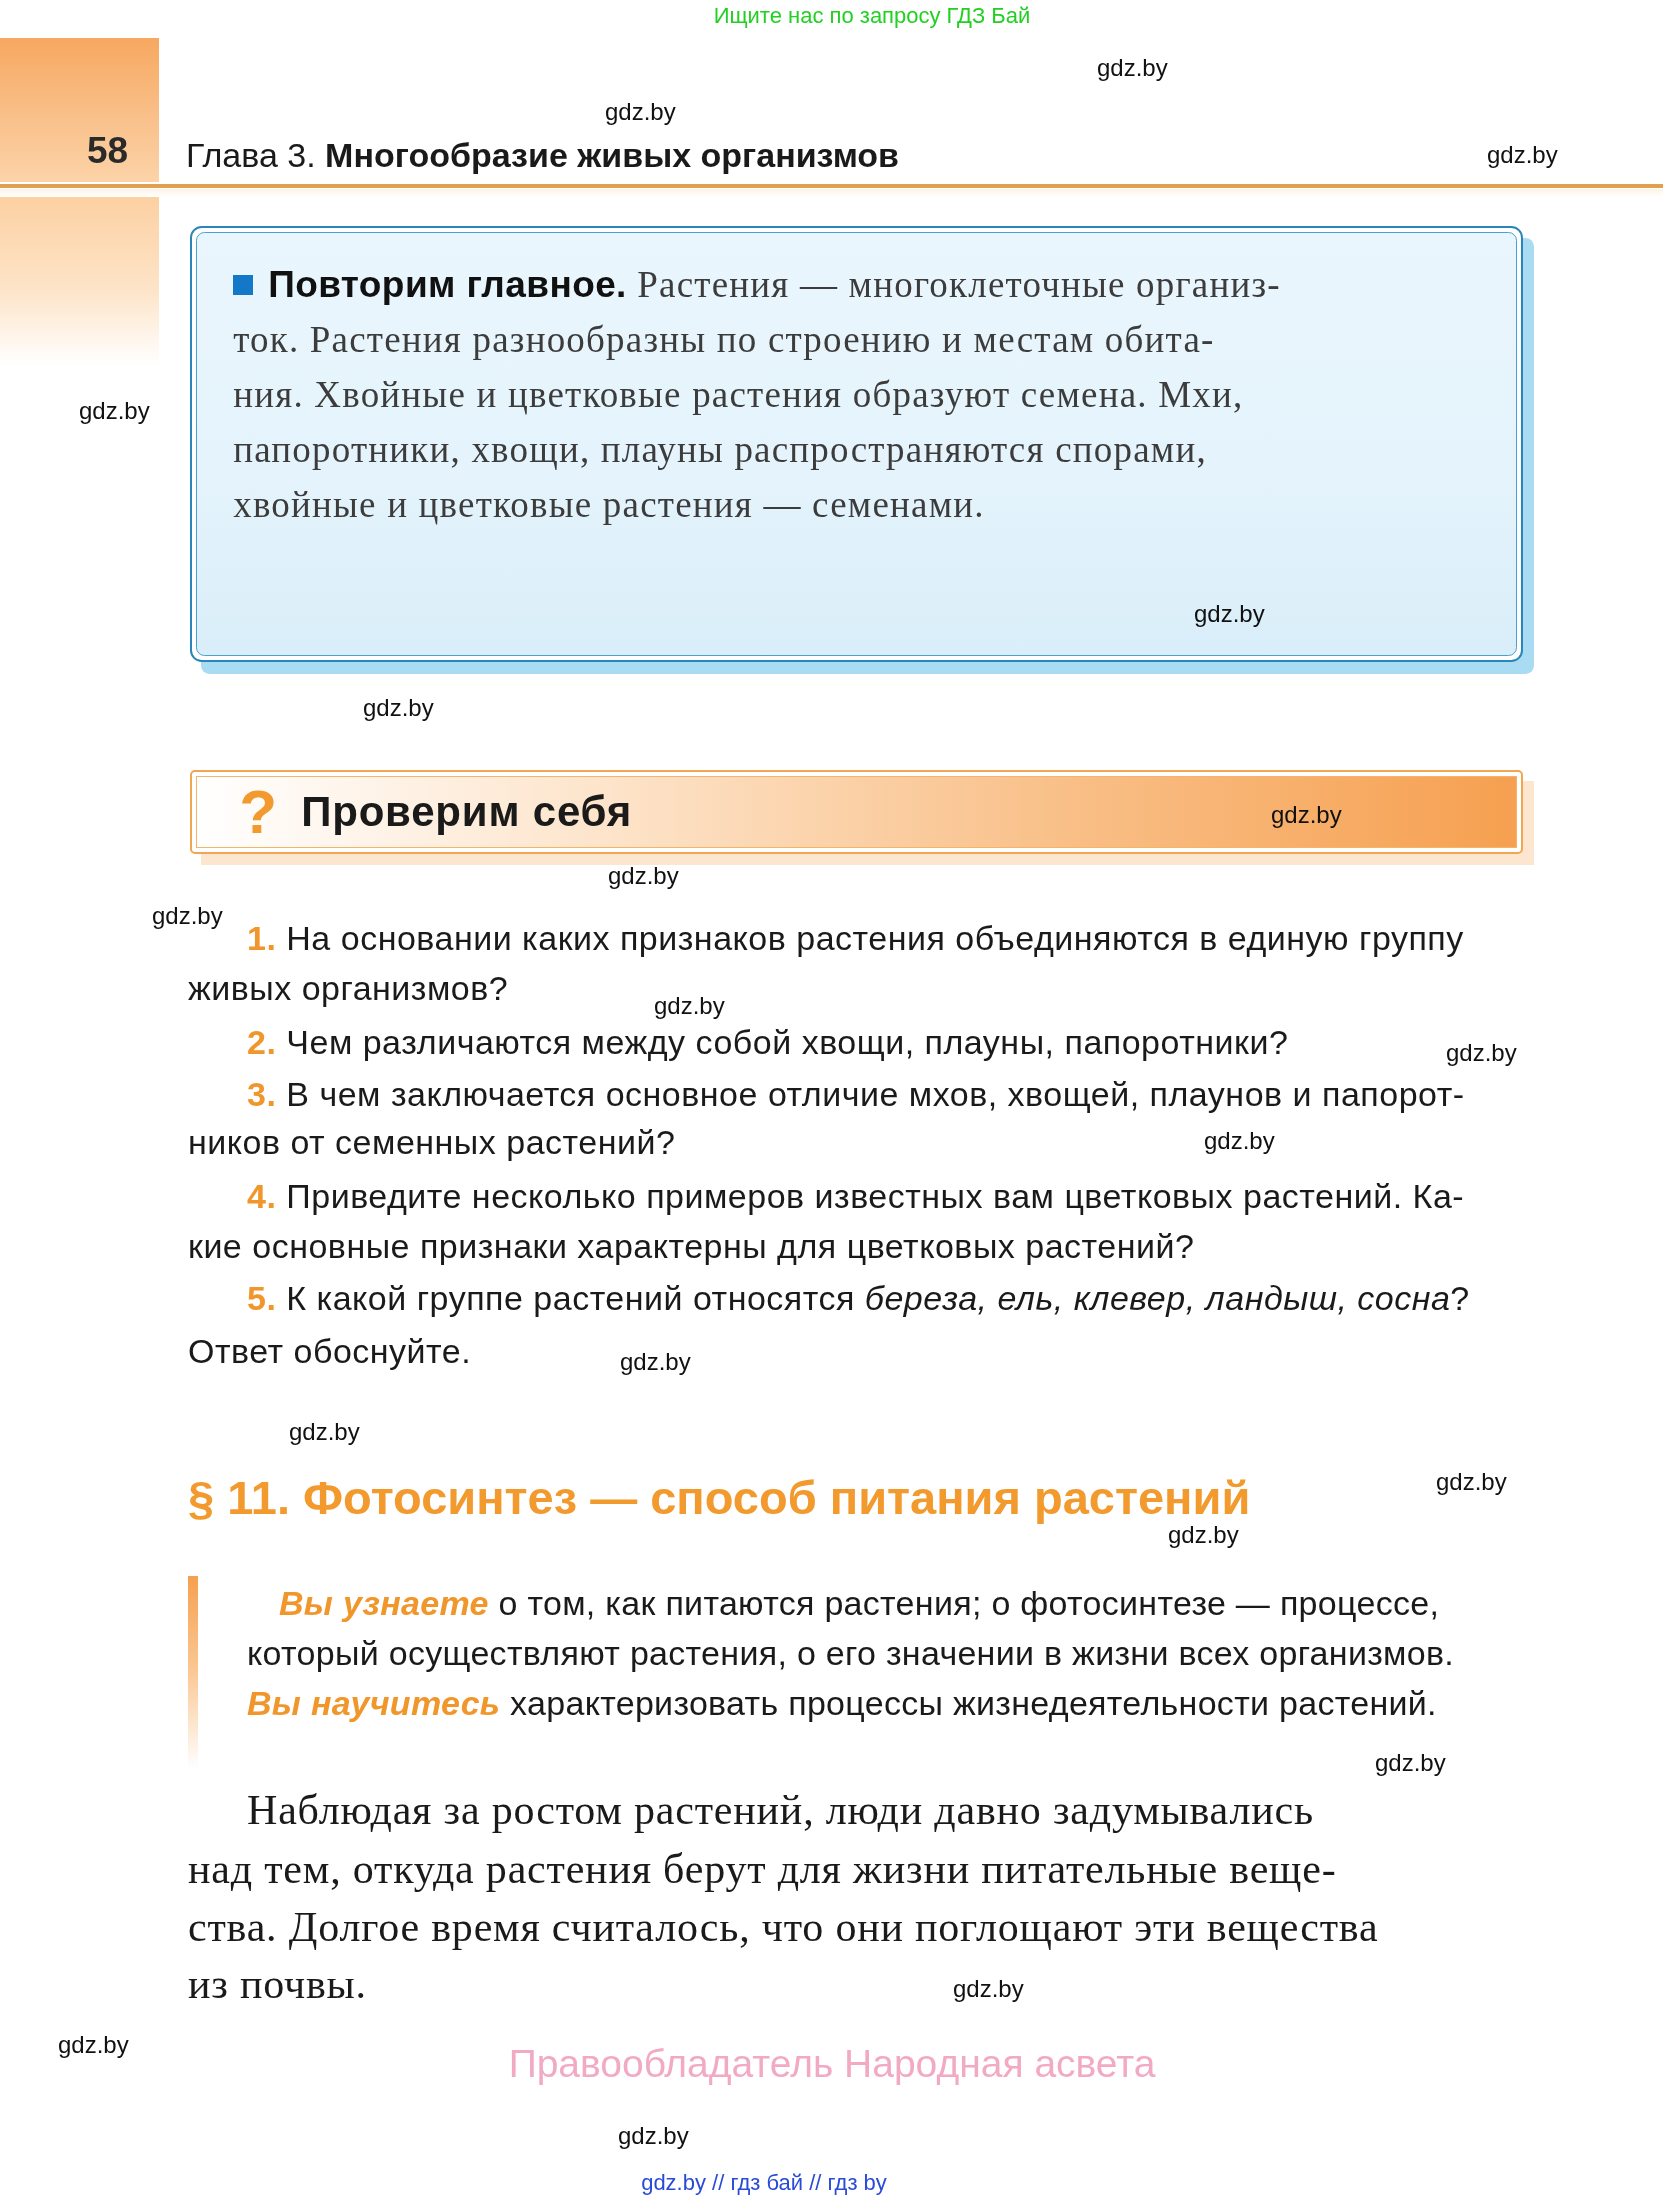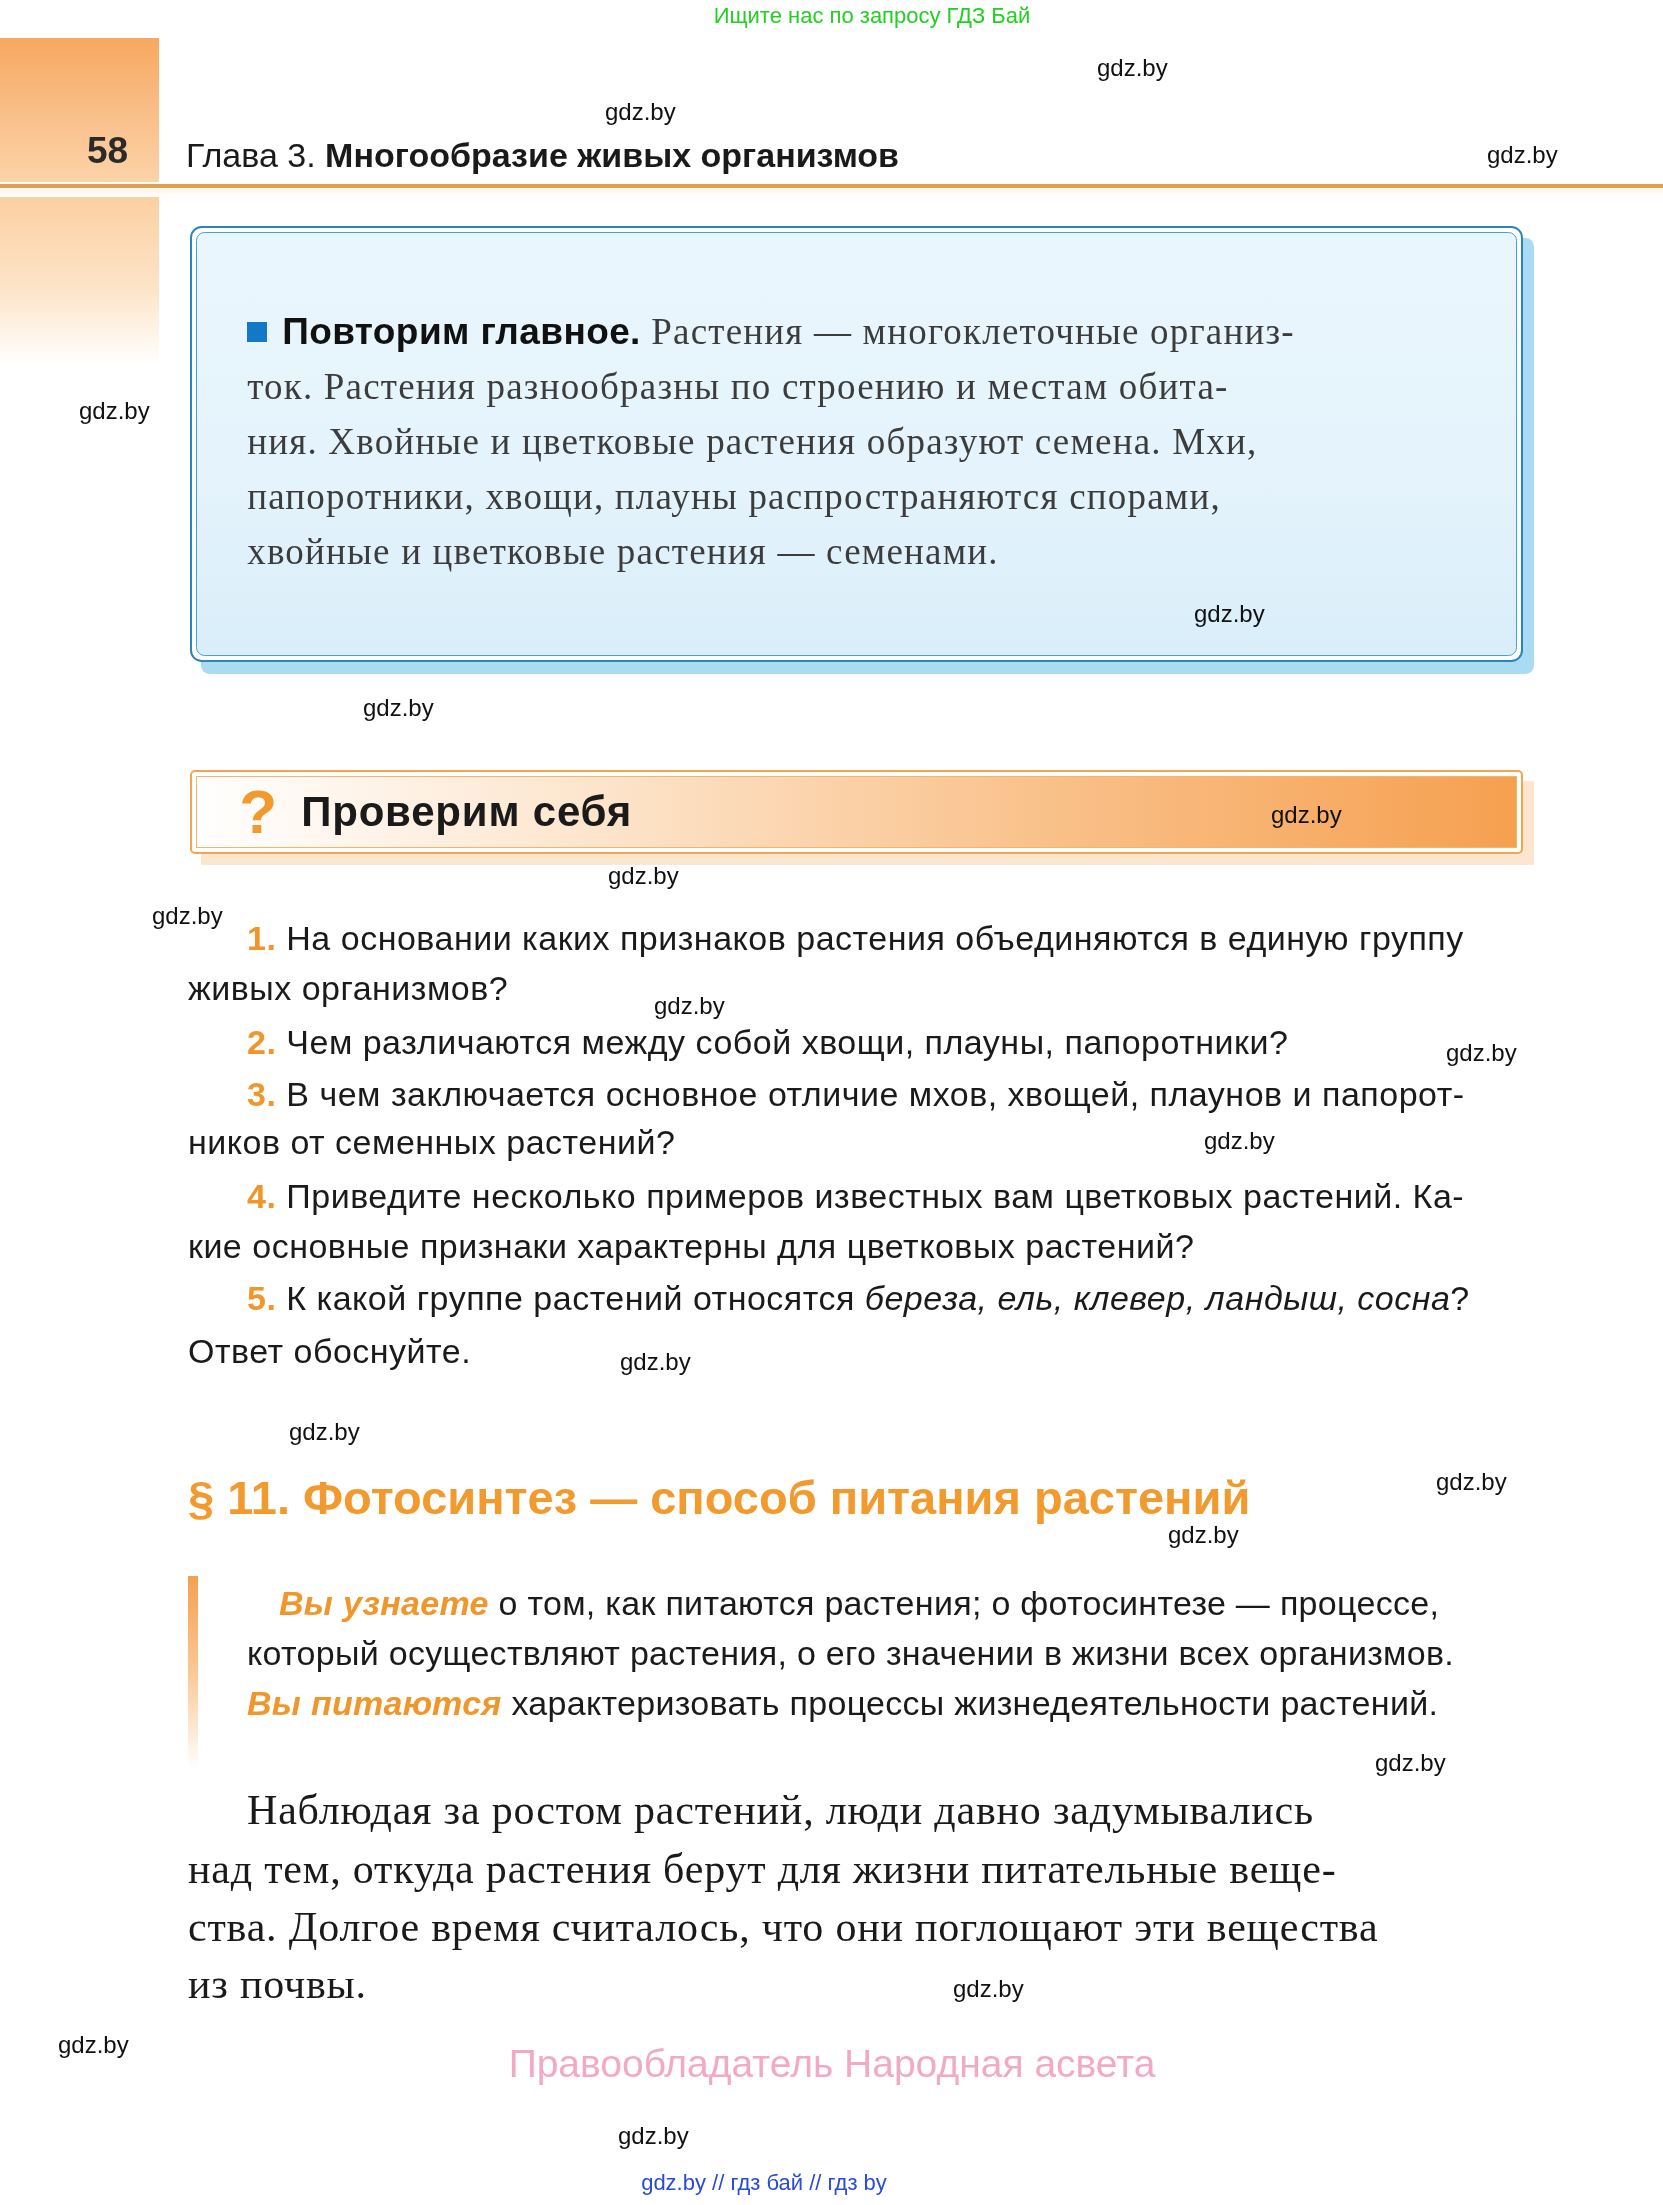--- a/index.html
+++ b/index.html
@@ -16,23 +16,23 @@
   .chapter { position:absolute; left:186px; top:138px; font-size:34px; line-height:1; white-space:nowrap; color:#1a1a1a; }
   .chapter b { font-weight:bold; }
   .rule { position:absolute; left:0; top:184px; width:1664px; height:4.2px; background:#e0a050; }
   .rule-glow { position:absolute; left:0; top:189px; width:1664px; height:8.4px; background:linear-gradient(180deg,#fdf3e6,#ffffff); }
 
   .summary-shadow { position:absolute; left:201px; top:238px; width:1333px; height:436px; background:#a9dcf3; border-radius:8.4px; }
   .summary { position:absolute; left:190px; top:226px; width:1333px; height:436px; box-sizing:border-box;
              border:2.5px solid #2a86b8; border-radius:11.7px; background:#fff; padding:4.2px; }
   .summary-inner { width:100%; height:100%; box-sizing:border-box; border:1.7px solid #4aa0d0; border-radius:8.4px;
              background:linear-gradient(180deg,#eaf6fd 0%,#e4f3fc 60%,#d9eef9 100%); position:relative; }
-  .summary-text { position:absolute; left:50px; right:34px; top:23.5px;
+  .summary-text { position:absolute; left:36px; right:34px; top:23.5px;
              font-family:"Liberation Serif", serif; font-size:37px; line-height:55px; color:#3c3c3c;
-             text-align:justify; letter-spacing:1.2px;margin-top:47px; }
+             text-align:justify; letter-spacing:1.2px; }
   .summary-text .lead { font-family:"Liberation Sans", sans-serif; font-weight:bold; color:#111; letter-spacing:0.4px; }
   .bullet-sq { display:inline-block; width:20px; height:20px; background:#1478c8; margin-right:15px; vertical-align:1.7px; }
 
   .check-shadow { position:absolute; left:201px; top:781px; width:1333px; height:84px; background:#fde6cf; }
   .check { position:absolute; left:190px; top:770px; width:1333px; height:84px; box-sizing:border-box;
            border:2.5px solid #f2a650; border-radius:5px; background:#fff; padding:4.2px; }
   .check-inner { width:100%; height:100%; box-sizing:border-box; border:1.7px solid #f5b46a;
            background:linear-gradient(90deg,#ffffff 0%,#fde5cc 30%,#f9c089 65%,#f6a050 100%); position:relative; }
   .q-mark { position:absolute; left:42px; top:3.4px; font-size:62px; font-weight:bold; color:#f29a2e; line-height:1; }
   .check-title { position:absolute; left:104px; top:14.3px; font-size:42px; font-weight:bold; color:#1a1a1a; line-height:1; letter-spacing:0.8px; }
@@ -101,21 +101,21 @@
 <div class="qline" style="left:188px; top:1229px;">кие основные признаки характерны для цветковых растений?</div>
 
 <div class="qline" style="left:247px; top:1281px;"><span class="qnum">5.</span> <span>К какой группе растений относятся </span><i>береза, ель, клевер, ландыш, сосна</i><span>? </span></div>
 <div class="qline" style="left:188px; top:1334px;">Ответ обоснуйте.</div>
 
 <div class="sec-title">§ 11. Фотосинтез — способ питания растений</div>
 
 <div class="learn-bar"></div>
 <div class="learn" style="top:1586px;margin-left:32px;"><span class="key">Вы узнаете</span> <span>о том, как питаются растения; о фотосинтезе — процессе,</span></div>
 <div class="learn" style="top:1636px;">который осуществляют растения, о его значении в жизни всех организмов.</div>
-<div class="learn" style="top:1686px;"><span class="key">Вы питаются</span> <span>характеризовать процессы жизнедеятельности растений.</span></div>
+<div class="learn" style="top:1686px;"><span class="key">Вы научитесь</span> <span>характеризовать процессы жизнедеятельности растений.</span></div>
 
 <div class="body-line" style="left:247px; top:1789px;">Наблюдая за ростом растений, люди давно задумывались</div>
 <div class="body-line" style="left:188px; top:1848px;">над тем, откуда растения берут для жизни питательные веще-</div>
 <div class="body-line" style="left:188px; top:1906px;">ства. Долгое время считалось, что они поглощают эти вещества</div>
 <div class="body-line" style="left:188px; top:1963px;">из почвы.</div>
 
 <div class="copyright">Правообладатель Народная асвета</div>
 
 <div class="wm" style="left:1097px; top:56px;">gdz.by</div>
 <div class="wm" style="left:605px; top:100px;">gdz.by</div>

